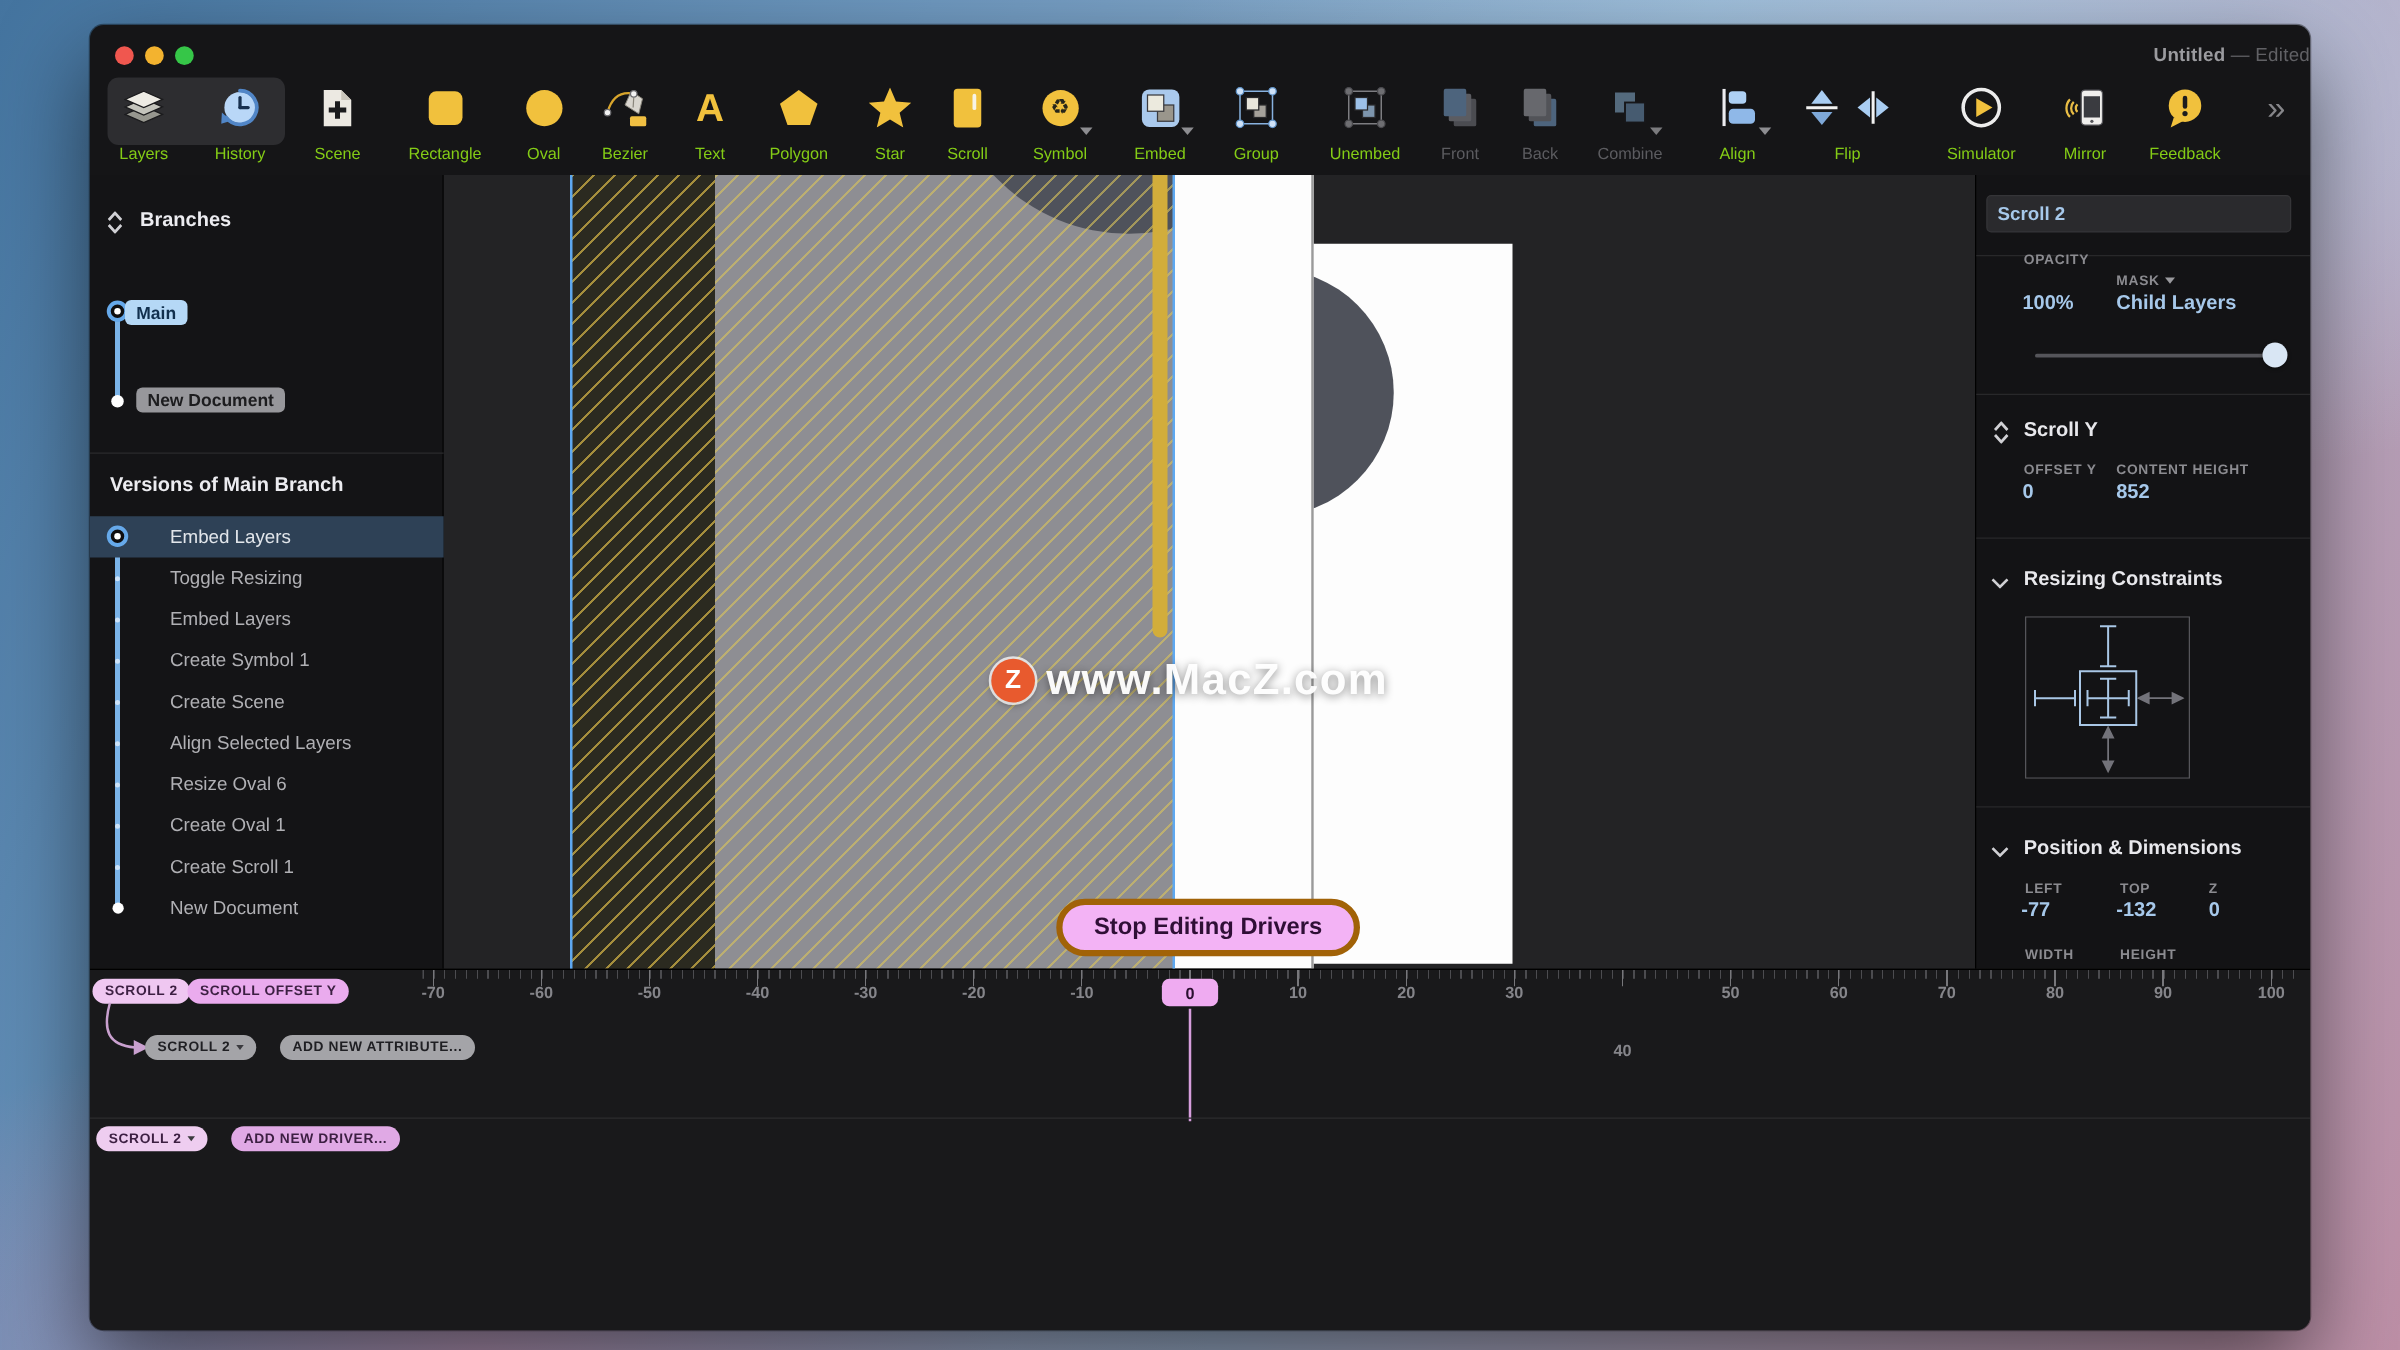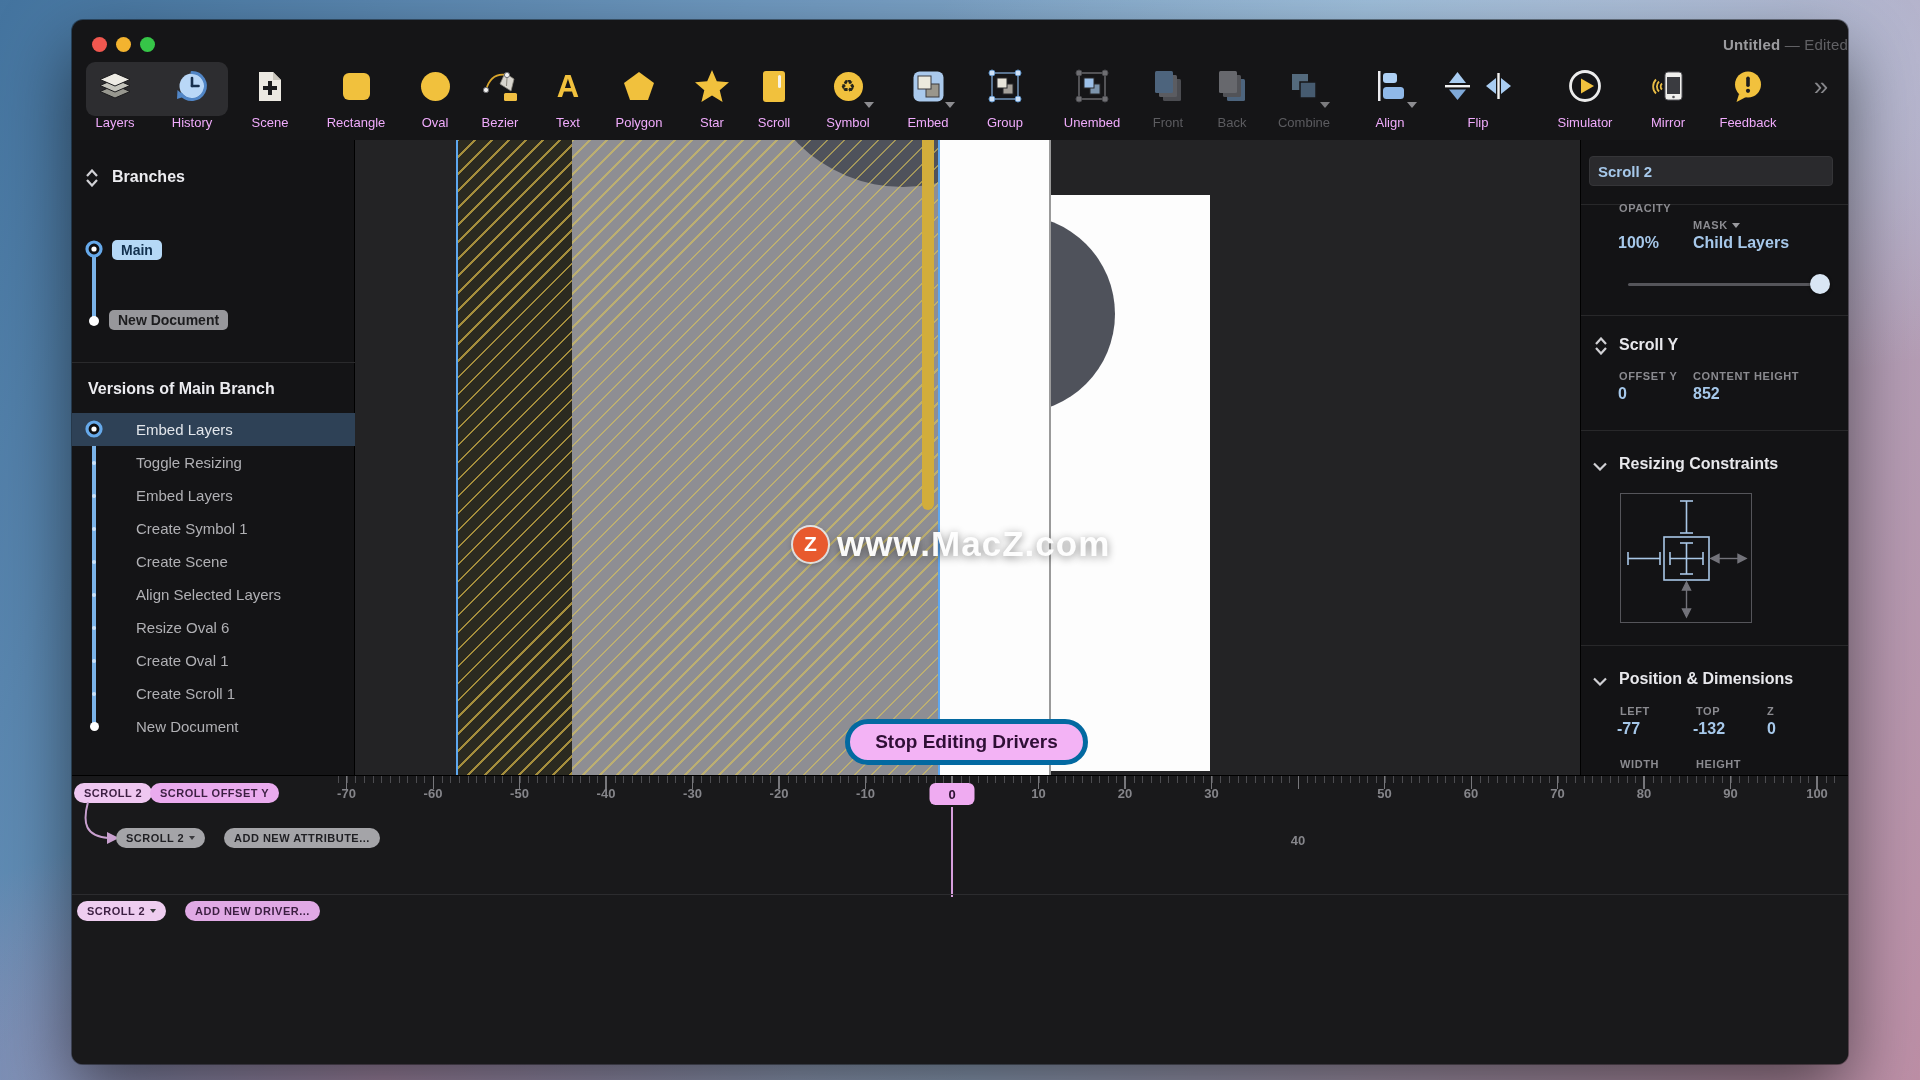--- a/index.html
+++ b/index.html
@@ -16,38 +16,38 @@
     box-shadow:0 30px 70px rgba(0,0,0,.55), 0 0 0 1px rgba(0,0,0,.4);
   }
   
   .tlight { position:absolute; top:17px; width:15px; height:15px; border-radius:50%; }
   #titletext { position:absolute; top:16px; left:0; width:100%; text-align:right; font-size:15px; color:#9b9b9f; font-weight:700; letter-spacing:.2px;}
   #titletext .dim { color:#616165; font-weight:400; }
   
   #segbg { position:absolute; left:14px; top:42px; width:142px; height:54px; background:#2d2d30; border-radius:9px; }
   .titem { position:absolute; top:38px; transform:translateX(-50%); display:flex; flex-direction:column; align-items:center; width:90px; }
   .ticon { height:56px; display:flex; align-items:center; justify-content:center; position:relative; }
-  .tlabel { font-size:13px; color:#f0abfc; margin-top:1px; white-space:nowrap; }
+  .tlabel { font-size:13px; color:#84cc16; margin-top:1px; white-space:nowrap; }
   .titem.disabled .tlabel { color:#5c5c60; }
   .titem.disabled .ticon { opacity:.85; }
   .ddc { position:absolute; right:-11px; bottom:6px; width:0; height:0; border:5px solid transparent; border-top:6px solid #8d8d91; border-bottom:0; }
   .yellowsq { width:27px; height:27px; background:#f1c13d; border-radius:6px; }
   .yellowcirc { width:29px; height:29px; background:#f1c13d; border-radius:50%; }
   .letterA { font-size:31px; font-weight:700; color:#f1c13d; line-height:1; }
   .scrollglyph { width:22px; height:31px; background:#f1c13d; border-radius:3px; position:relative; }
   .scrollglyph i { position:absolute; right:4px; top:4px; width:3px; height:13px; background:#f7f3e6; border-radius:2px; }
   .symbolglyph { width:29px; height:29px; background:#f1c13d; border-radius:50%; display:flex; align-items:center; justify-content:center; font-family:"DejaVu Sans", sans-serif; font-size:17px; color:#26261a; font-weight:700; }
   .morechev { font-size:26px; color:#86868a; letter-spacing:-2px; }
   
   #sidebar { position:absolute; left:0; top:120px; width:283px; height:635px; background:#141416; border-right:1px solid #000; }
   .sideheader { position:absolute; font-size:16px; font-weight:700; color:#ececf0; }
   #branchline { position:absolute; left:20px; top:112px; width:4px; height:72px; background:#7ab3e8; border-radius:2px; }
   .nodering { position:absolute; width:20px; height:20px; }
   .badge { position:absolute; font-size:14px; font-weight:700; padding:2px 9px; border-radius:5px; white-space:nowrap; }
-  #mainbadge { left:40px; top:100px; background:#b5d8f6; color:#12304e; }
+  #mainbadge { left:28px; top:100px; background:#b5d8f6; color:#12304e; }
   #newdocbadge { left:37px; top:170px; background:#97979b; color:#1d1d1f; }
   #sidedivider { position:absolute; left:0; top:222px; width:283px; height:1px; background:#2a2a2c; }
   #versionline { position:absolute; left:20px; top:289px; width:4px; height:297px; background:#7ab3e8; border-radius:2px; }
   .vrow { position:absolute; left:0; width:283px; height:33px; display:flex; align-items:center; }
   .vrow .vtext { position:absolute; left:64px; font-size:15px; color:#b0b0b4; white-space:nowrap; }
   .vrow.sel { background:#2e4156; }
   .vrow.sel .vtext { color:#e2e6eb; }
   .vdot { position:absolute; left:20px; width:4px; height:4px; margin-top:0; background:rgba(219,234,250,.85); border-radius:50%; }
   .vdot.big { left:18px; width:9px; height:9px; background:#fff; }
   
@@ -59,21 +59,21 @@
     background-image:repeating-linear-gradient(135deg, rgba(218,196,92,.6) 0 1.7px, transparent 1.7px 12px); }
   #topcircle { position:absolute; left:183px; top:-249px; width:296px; height:296px; border-radius:50%; background:#4f525b; }
   #yellowbar { position:absolute; left:567px; top:0; width:12px; height:370px; background:#d2ad3b; border-radius:0 0 6px 6px; z-index:4; }
   .bluevline { position:absolute; top:0; width:2px; height:635px; background:#5ea8f0; z-index:5; }
   #whitecol { position:absolute; left:585px; top:0; width:111px; height:635px; background:#fdfdfd; border-right:2px solid #9a9a9a; }
   #whiterect { position:absolute; left:696px; top:55px; width:159px; height:576px; background:#fdfdfd; overflow:hidden; }
   #sidecircle { position:absolute; left:-134px; top:20px; width:198px; height:198px; border-radius:50%; background:#4f525b; }
   #watermark { position:absolute; left:438px; top:384px; display:flex; align-items:center; gap:9px; z-index:6; }
   #wmlogo { width:35px; height:35px; border-radius:50%; background:#e85a2e; color:#fff; font-weight:800; font-size:21px; display:flex; align-items:center; justify-content:center; box-shadow:0 0 0 2px rgba(255,255,255,.75), 0 2px 6px rgba(0,0,0,.35); }
   #wmtext { font-size:35px; font-weight:700; color:rgba(255,255,255,.96); text-shadow:0 2px 8px rgba(0,0,0,.45); letter-spacing:1px; }
-  #stopbtn { position:absolute; left:490px; top:579px; width:243px; height:46px; background:#f3b3f5; border:5px solid #0369a1; border-radius:26px; display:flex; align-items:center; justify-content:center; font-size:19px; font-weight:700; color:#2f0f36; z-index:7; cursor:pointer; }
+  #stopbtn { position:absolute; left:490px; top:579px; width:243px; height:46px; background:#f3b3f5; border:5px solid #a16207; border-radius:26px; display:flex; align-items:center; justify-content:center; font-size:19px; font-weight:700; color:#2f0f36; z-index:7; cursor:pointer; }
   
   #inspector { position:absolute; left:1508px; top:120px; width:268px; height:635px; background:#131315; border-left:1px solid #000; }
   #namefield { position:absolute; left:8px; top:16px; width:244px; height:30px; background:#2a2a2d; border:1px solid #353538; border-radius:4px; color:#a6c8ea; font-size:15px; font-weight:600; padding:0 8px; font-family:"Liberation Sans", sans-serif; }
   .pdiv { position:absolute; left:0; width:268px; height:1px; background:#28282a; }
   .plabel { position:absolute; font-size:11px; font-weight:600; color:#8b8b90; letter-spacing:.6px; white-space:nowrap; }
   .pvalue { position:absolute; font-size:16px; font-weight:700; color:#a6c8ea; white-space:nowrap; }
   .phead { position:absolute; font-size:16px; font-weight:700; color:#e8e8ec; white-space:nowrap; }
   .maskcaret { display:inline-block; width:0; height:0; border:4px solid transparent; border-top:5px solid #9a9a9e; border-bottom:0; margin-left:4px; vertical-align:1px; }
   #slidertrack { position:absolute; left:47px; top:143px; width:196px; height:3px; background:#55555a; border-radius:2px; }
   #sliderknob { position:absolute; left:229px; top:134px; width:20px; height:20px; border-radius:50%; background:#d9e6f4; box-shadow:0 1px 3px rgba(0,0,0,.5); }

